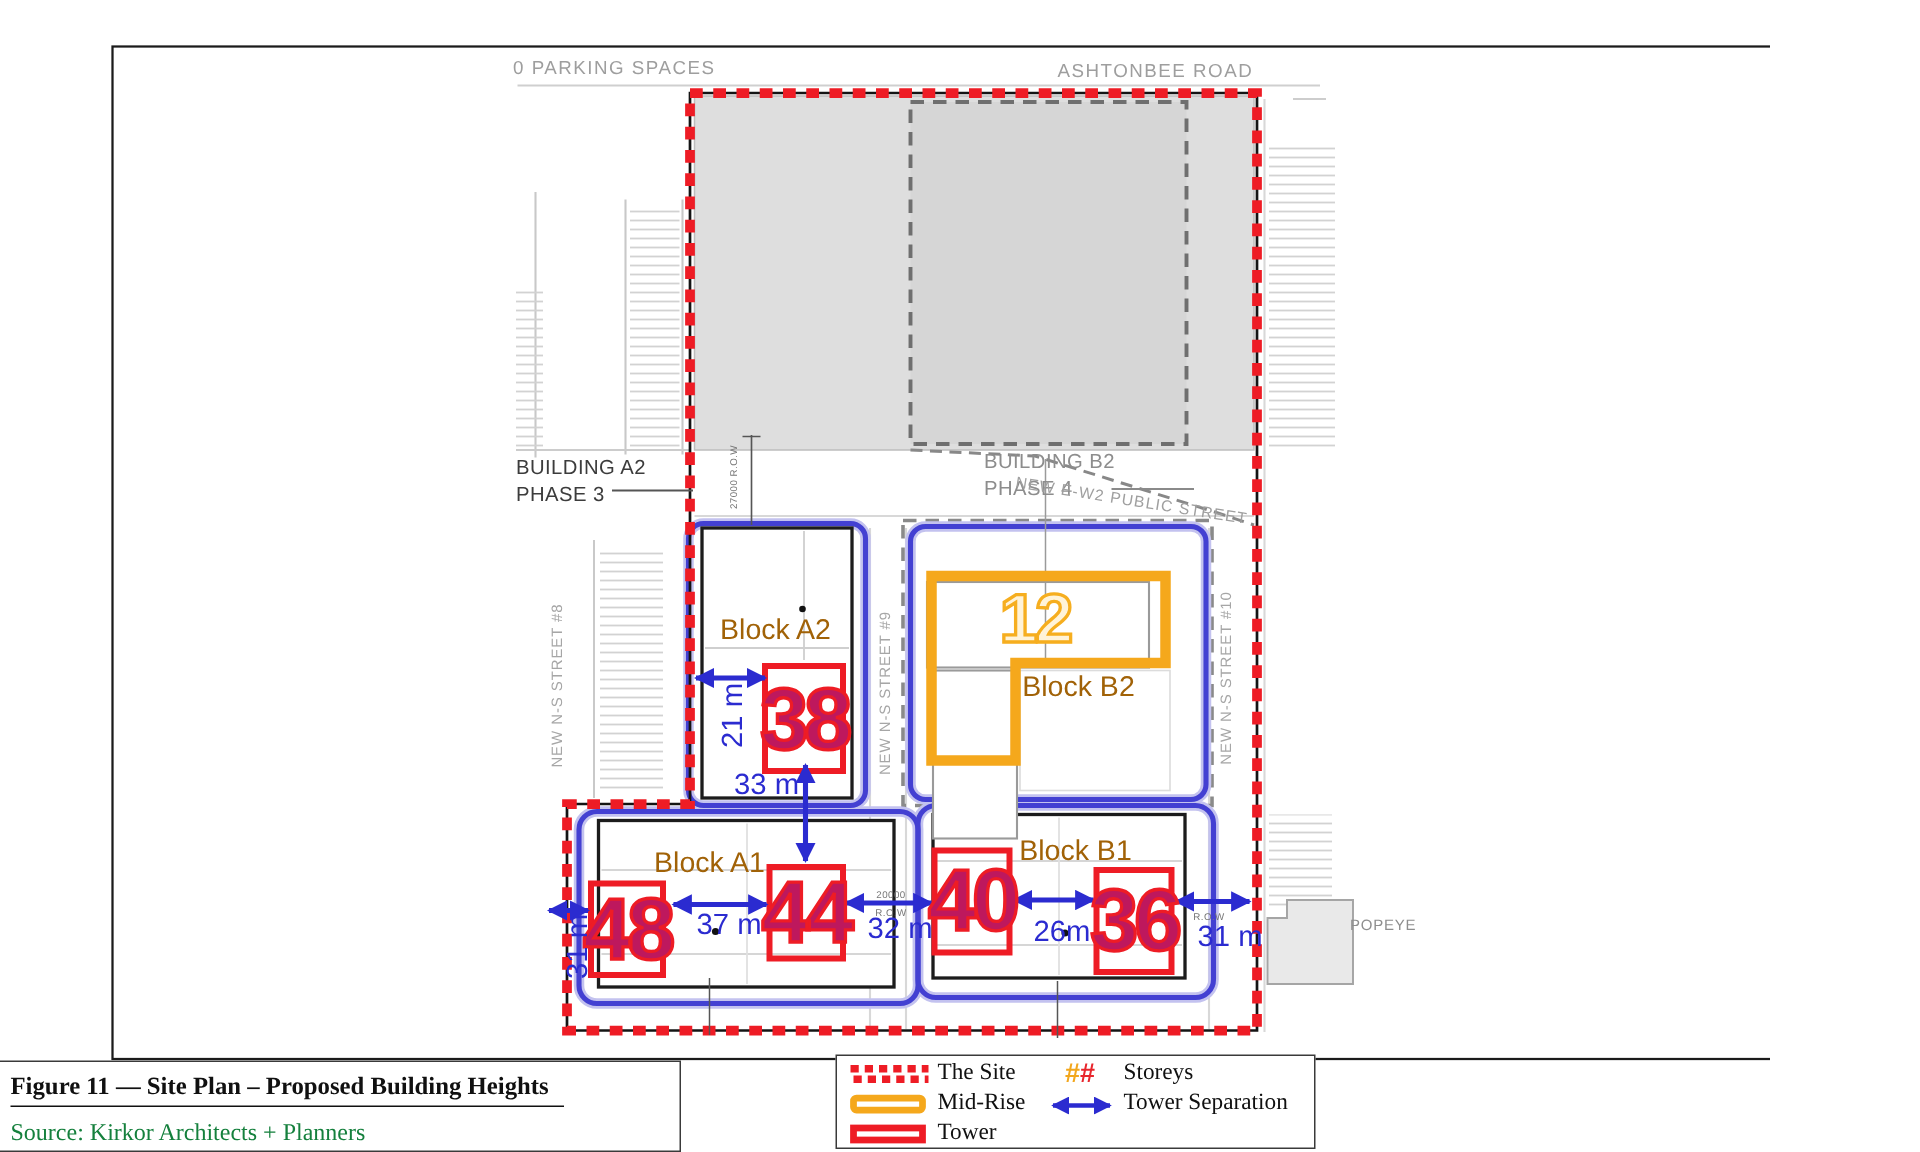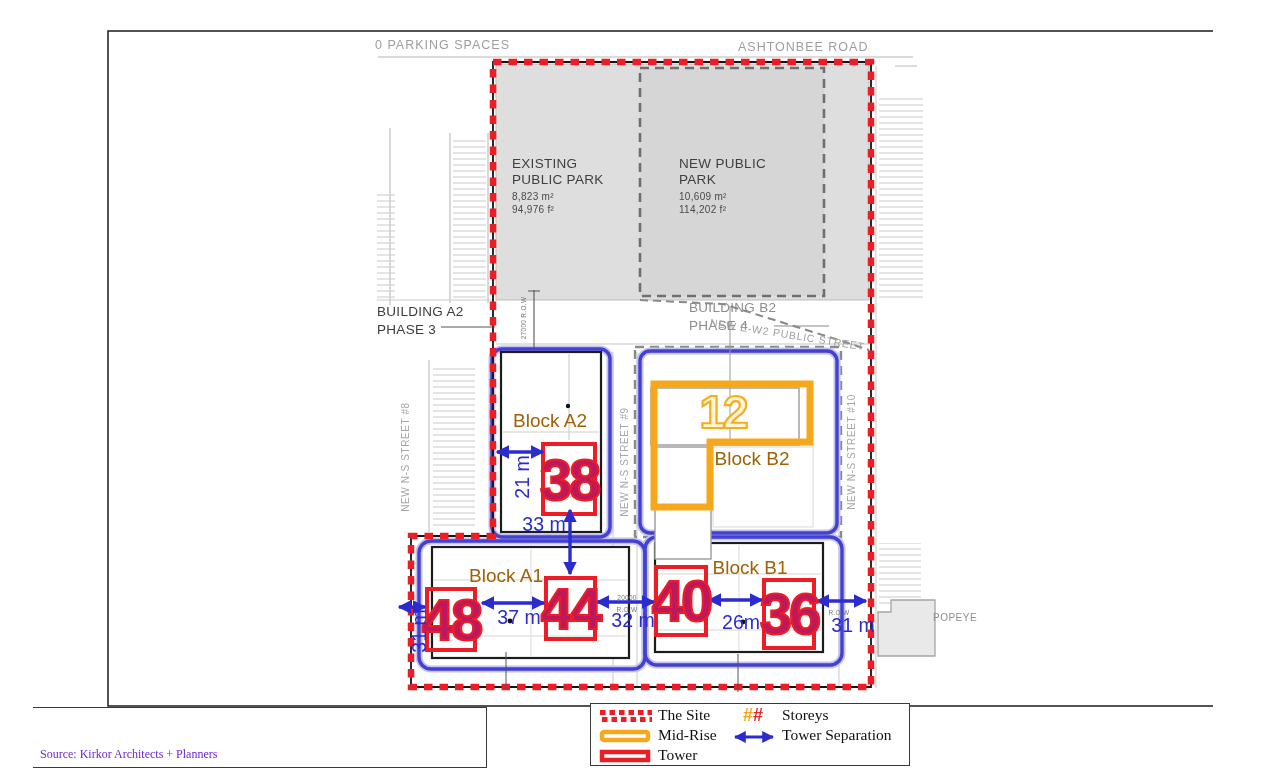--- a/index.html
+++ b/index.html
@@ -1,17 +1,17 @@
 <!DOCTYPE html>
 <html><head>
 <meta charset="utf-8">
 <style>
   html,body{margin:0;padding:0;background:#fff;}
   #page{position:relative;width:1180px;height:768px;background:#fff;overflow:hidden;
-        font-family:"Liberation Sans",sans-serif;margin-left:33px;}
+        font-family:"Liberation Sans",sans-serif;}
   .abs{position:absolute;white-space:nowrap;}
   
   .road{color:#9e9e9e;font-size:12.5px;letter-spacing:1px;}
   .street-v{color:#a6a6a6;font-size:10px;letter-spacing:.6px;transform:translate(-50%,-50%) rotate(-90deg);}
   .parkname{color:#3f3f3f;font-size:13.5px;line-height:1.15;letter-spacing:.3px;}
   .parkarea{color:#4a4a4a;font-size:10px;line-height:1.3;}
   .bldg{font-size:13.5px;line-height:1.3;letter-spacing:.3px;}
   .blk{color:#a16207;font-size:19px;transform:translate(-50%,-50%);}
   .sep{color:#2b2bd0;font-size:19.5px;transform:translate(-50%,-50%);}
   .sep.rot{transform:translate(-50%,-50%) rotate(-90deg);}
@@ -19,21 +19,21 @@
        -webkit-text-stroke:2.2px #ee1c25;transform:translate(-50%,-50%);line-height:1;}
   .num.orange{font-size:46px;letter-spacing:-2px;color:#fff3d8;text-align:center;-webkit-text-stroke:2.2px #f6ae1f;}
   .tiny{font-size:6.5px;color:#777;letter-spacing:.3px;transform:translate(-50%,-50%);}
   .tiny.rot{transform:translate(-50%,-50%) rotate(-90deg);}
   
   .fbox{position:absolute;background:#fff;border:1.2px solid #3a3a3a;}
   .ftitle{position:absolute;left:8px;top:6px;font-family:"Liberation Serif",serif;
           font-size:16.5px;font-weight:700;color:#101010;border-bottom:1.6px solid #101010;
           padding:0 10px 3px 0;}
   .fsource{position:absolute;left:8px;top:39px;font-family:"Liberation Serif",serif;
-           font-size:12px;color:#6d28d9;}
+           font-size:16px;color:#15803d;}
   .leg-label{position:absolute;font-family:"Liberation Serif",serif;font-size:15.5px;color:#101010;}
   .hash1{color:#f2a71d;font-weight:700;font-size:18px;}
   .hash2{color:#e8262d;font-weight:700;font-size:18px;}
   svg{display:block;}
 </style>
 </head>
 <body>
 
 <div id="page">
 
@@ -139,32 +139,20 @@
       <line x1="564" y1="602" x2="621" y2="602" marker-start="url(#ah)" marker-end="url(#ah)"></line>
       <line x1="676" y1="600" x2="729" y2="600" marker-start="url(#ah)" marker-end="url(#ah)"></line>
       <line x1="784" y1="601" x2="833" y2="601" marker-start="url(#ah)" marker-end="url(#ah)"></line>
       <line x1="366" y1="607" x2="392" y2="607" marker-start="url(#ah)" marker-end="url(#ah)"></line>
     </g>
   </svg>
 
   <div class="abs road" style="left:342px;top:38px">0 PARKING SPACES</div>
   <div class="abs road" style="left:705px;top:40px">ASHTONBEE ROAD</div>
 
-  <div class="abs parkname" style="left:479px;top:156px">
-    <div>EXISTING</div>
-    <div>PUBLIC PARK</div>
-    <div class="parkarea" style="margin-top:3px">8,823 m²</div>
-    <div class="parkarea">94,976 f²</div>
-  </div>
-  <div class="abs parkname" style="left:646px;top:156px">
-    <div>NEW PUBLIC</div>
-    <div>PARK</div>
-    <div class="parkarea" style="margin-top:3px">10,609 m²</div>
-    <div class="parkarea">114,202 f²</div>
-  </div>
 
   <div class="abs bldg" style="left:344px;top:303px;color:#3c3c3c">
     <div>BUILDING A2</div>
     <div>PHASE 3</div>
   </div>
   <div class="abs bldg" style="left:656px;top:299px;color:#8d8d8d">
     <div>BUILDING B2</div>
     <div>PHASE 4</div>
   </div>
 
@@ -195,20 +183,21 @@
   <div class="abs sep" style="left:708px;top:622px">26m</div>
   <div class="abs sep" style="left:820px;top:625px">31 m</div>
   <div class="abs sep rot" style="left:386px;top:631px">31 m</div>
 
   <div class="abs tiny rot" style="left:490px;top:318px">27000  R.O.W</div>
   <div class="abs tiny" style="left:594px;top:597px">20000</div>
   <div class="abs tiny" style="left:594px;top:609px">R.O.W</div>
   <div class="abs tiny" style="left:806px;top:612px">R.O.W</div>
 
   <div class="fbox" style="left:-2px;top:707px;width:454px;height:59px">
+    <div class="ftitle">Figure 11 — Site Plan – Proposed Building Heights</div>
     <div class="fsource">Source: Kirkor Architects + Planners</div>
   </div>
 
   <div class="fbox" style="left:557px;top:703px;width:318px;height:61px">
 
     <svg class="abs" style="left:7px;top:5px" width="56" height="13">
       <line x1="2" y1="3.5" x2="54" y2="3.5" stroke="#ee1c25" stroke-width="5" stroke-dasharray="5.5 4"></line>
       <line x1="4" y1="10.5" x2="54" y2="10.5" stroke="#ee1c25" stroke-width="5" stroke-dasharray="5.5 4"></line>
     </svg>
     <div class="leg-label" style="left:67px;top:2px">The Site</div>

